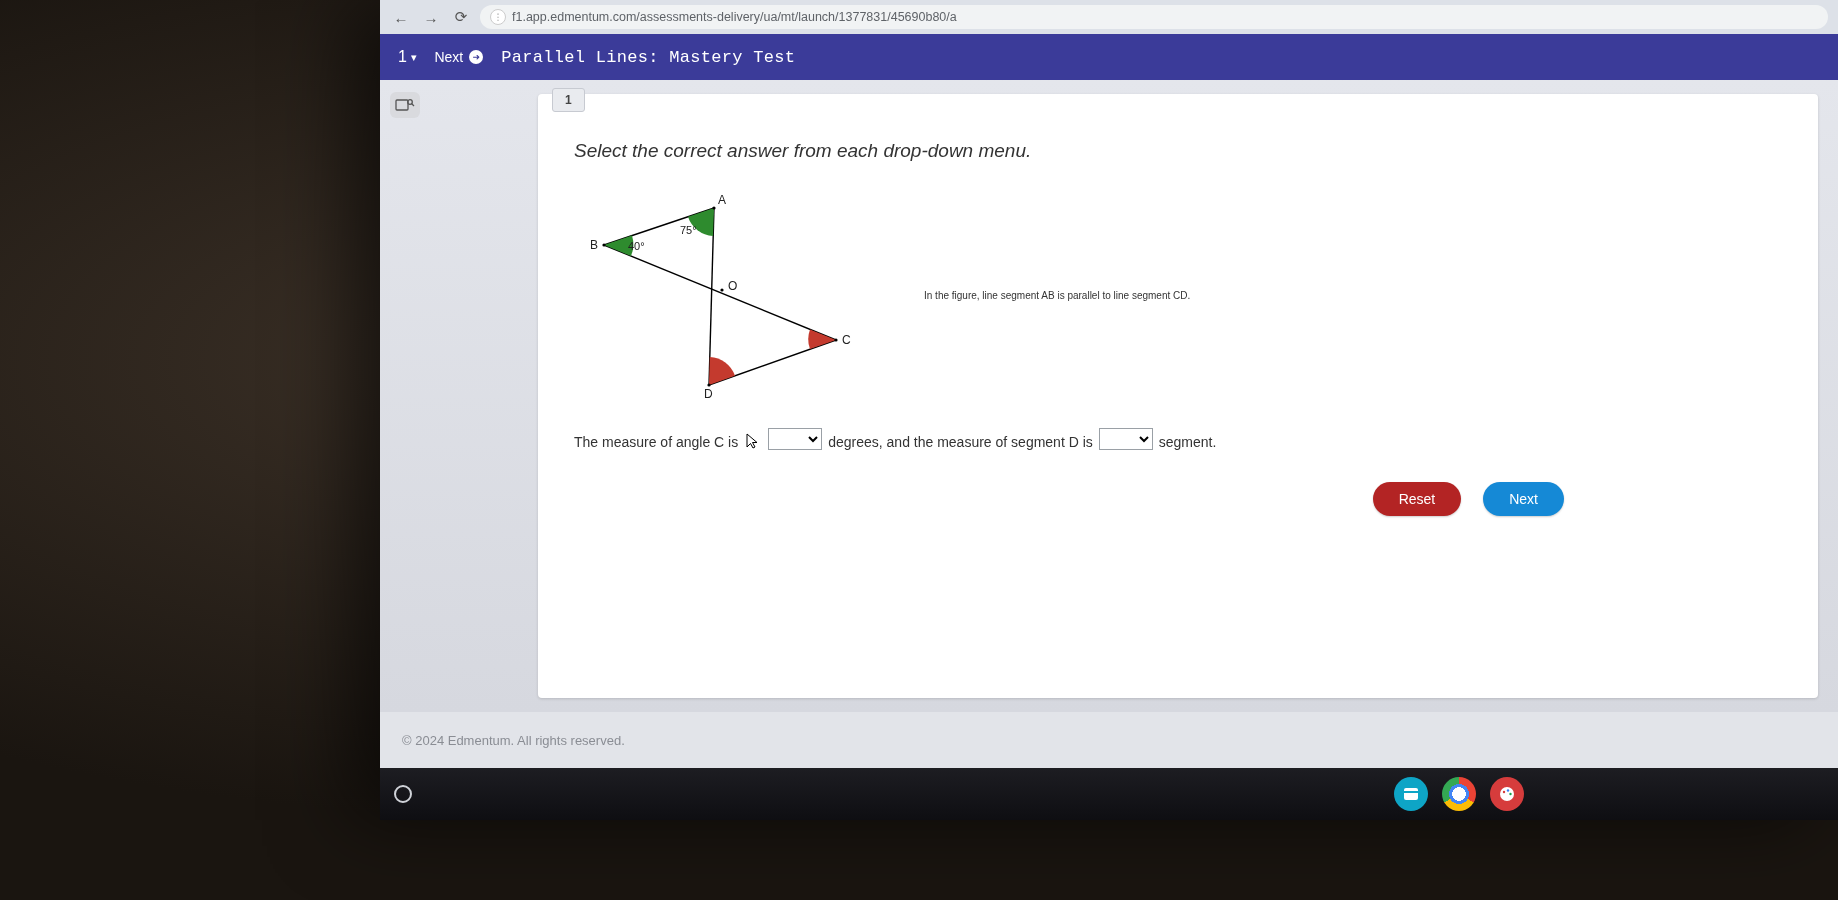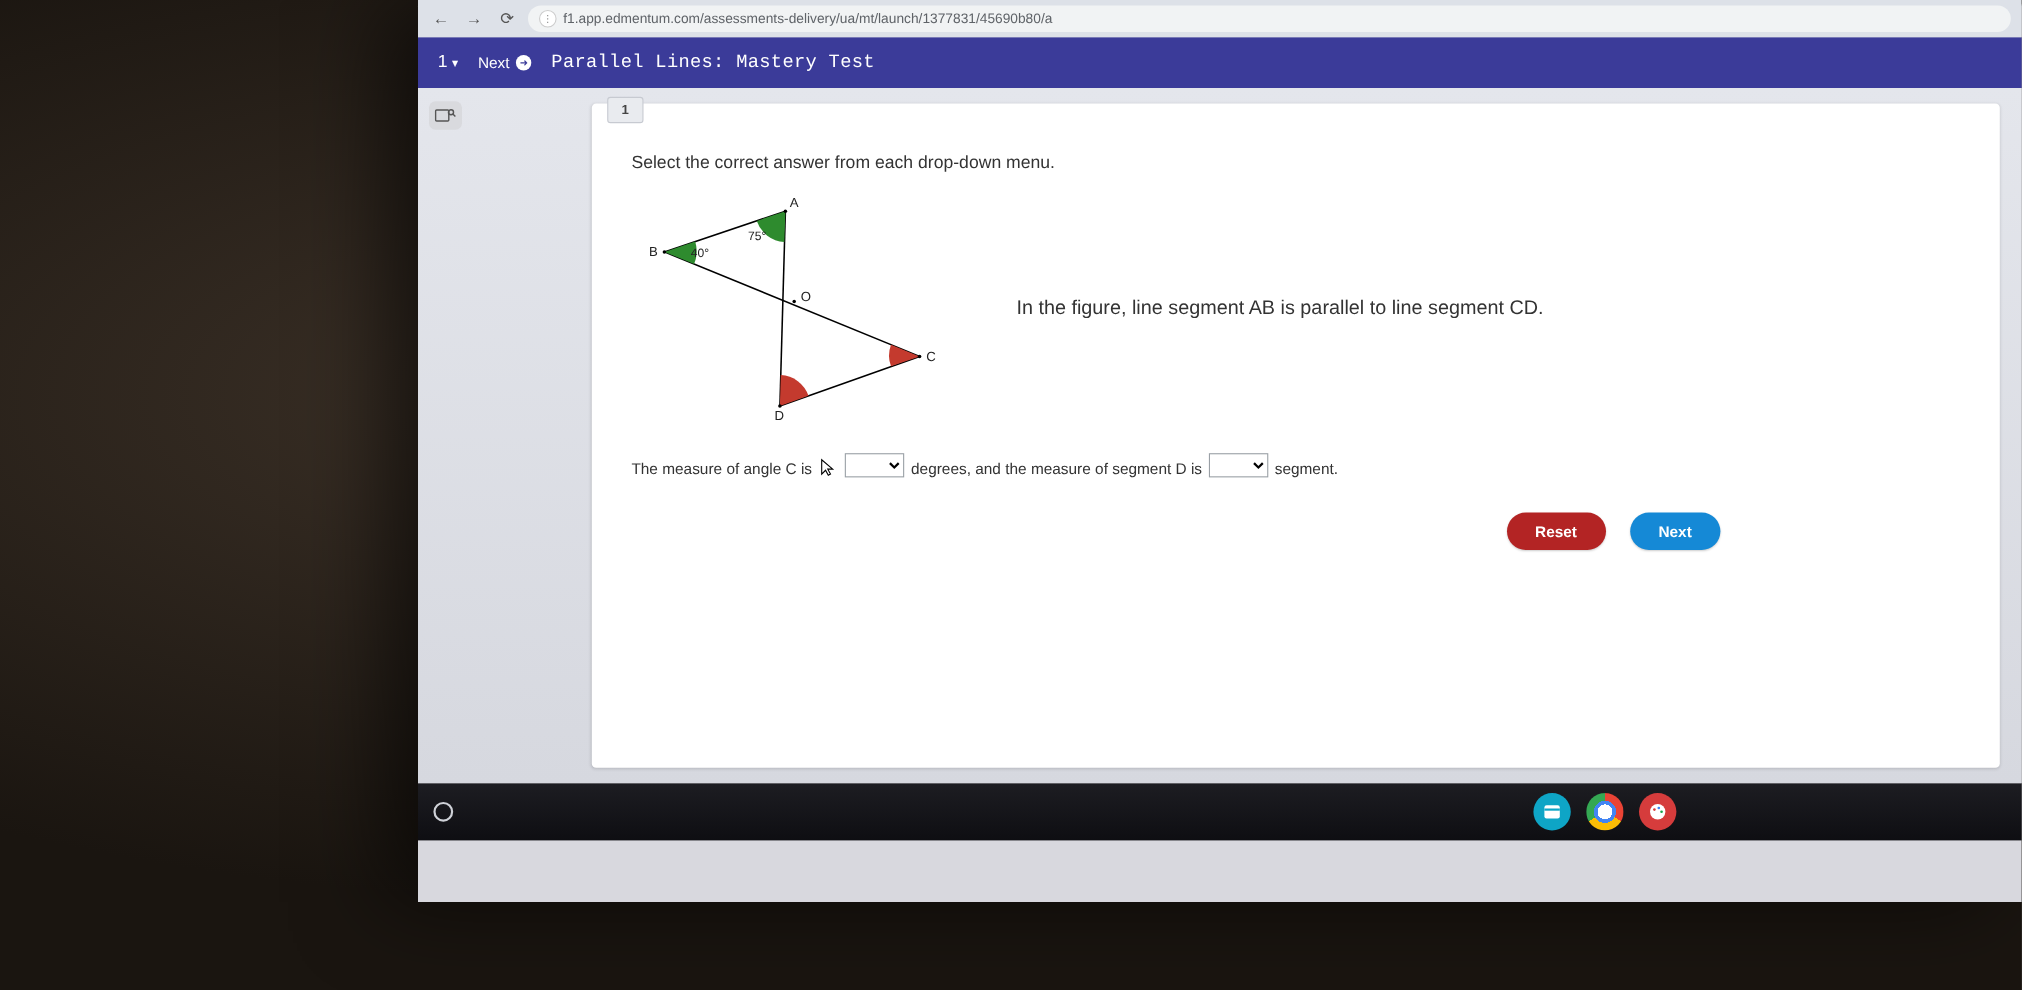--- a/index.html
+++ b/index.html
@@ -95,41 +95,41 @@
   }
   .q-tab {
     position: absolute; left: 14px; top: -6px;
     background: #e9ebef;
     border: 1px solid #c7cad1;
     border-radius: 3px;
     padding: 4px 12px;
     font-size: 12px; font-weight: bold; color: #444;
   }
   .card-inner { padding: 46px 34px 20px 36px; }
-  .instruction { font-size: 16px; color: #333; margin-bottom: 16px; }
+  .instruction { font-size: 19px; color: #333; margin-bottom: 28px; font-style: italic; }
   .figure-row { display:flex; align-items:center; gap: 70px; }
   .figure { width: 280px; height: 210px; position: relative; }
-  .fig-text { font-size: 18px; color: #333; text-align: right; }
+  .fig-text { font-size: 10px; color: #333; text-align: right; }
   .sentence {
     margin-top: 28px; font-size: 14px; color: #333;
     display:flex; align-items:flex-end; flex-wrap:wrap; gap:6px;
   }
   .dd {
     border: 1px solid #9aa0a6;
     background:#fff;
     height: 22px; width: 54px;
     font-size:12px;
     padding: 0 2px;
   }
   .cursor-icon { width:18px;height:18px;vertical-align:middle;}
   .btn-row { display:flex; gap:22px; justify-content:flex-end; padding-right: 220px; margin-top: 32px;}
   .btn {
     padding: 9px 26px;
     border-radius: 20px;
-    font-size: 14px; font-weight: 700;
+    font-size: 14px; font-weight: 400;
     color:#fff; border:none; cursor:pointer;
     box-shadow: 0 1px 2px rgba(0,0,0,.2);
   }
   .btn-reset { background: #b32424; }
   .btn-next { background: #1589d6; }
   .footer {
     height: 56px;
     background: #e2e4e9;
     display:flex;align-items:center;
     padding: 0 22px;
@@ -258,20 +258,23 @@
         </div>
 
         <div class="btn-row">
           <button class="btn btn-reset">Reset</button>
           <button class="btn btn-next">Next</button>
         </div>
       </div>
     </div>
   </div>
 
+  <div class="footer">
+    <span>© 2024 Edmentum. All rights reserved.</span>
+  </div>
 
   <div class="taskbar">
     <div class="tb-left">
       <div class="tb-circle"></div>
     </div>
     <div class="tb-right">
       <div class="tb-app blue">
         <svg width="16" height="14" viewBox="0 0 16 14">
             <rect x="1" y="1" width="14" height="12" rx="2" fill="#fff"></rect>
             <rect x="1" y="4" width="14" height="2" fill="#0ea5c6"></rect>

